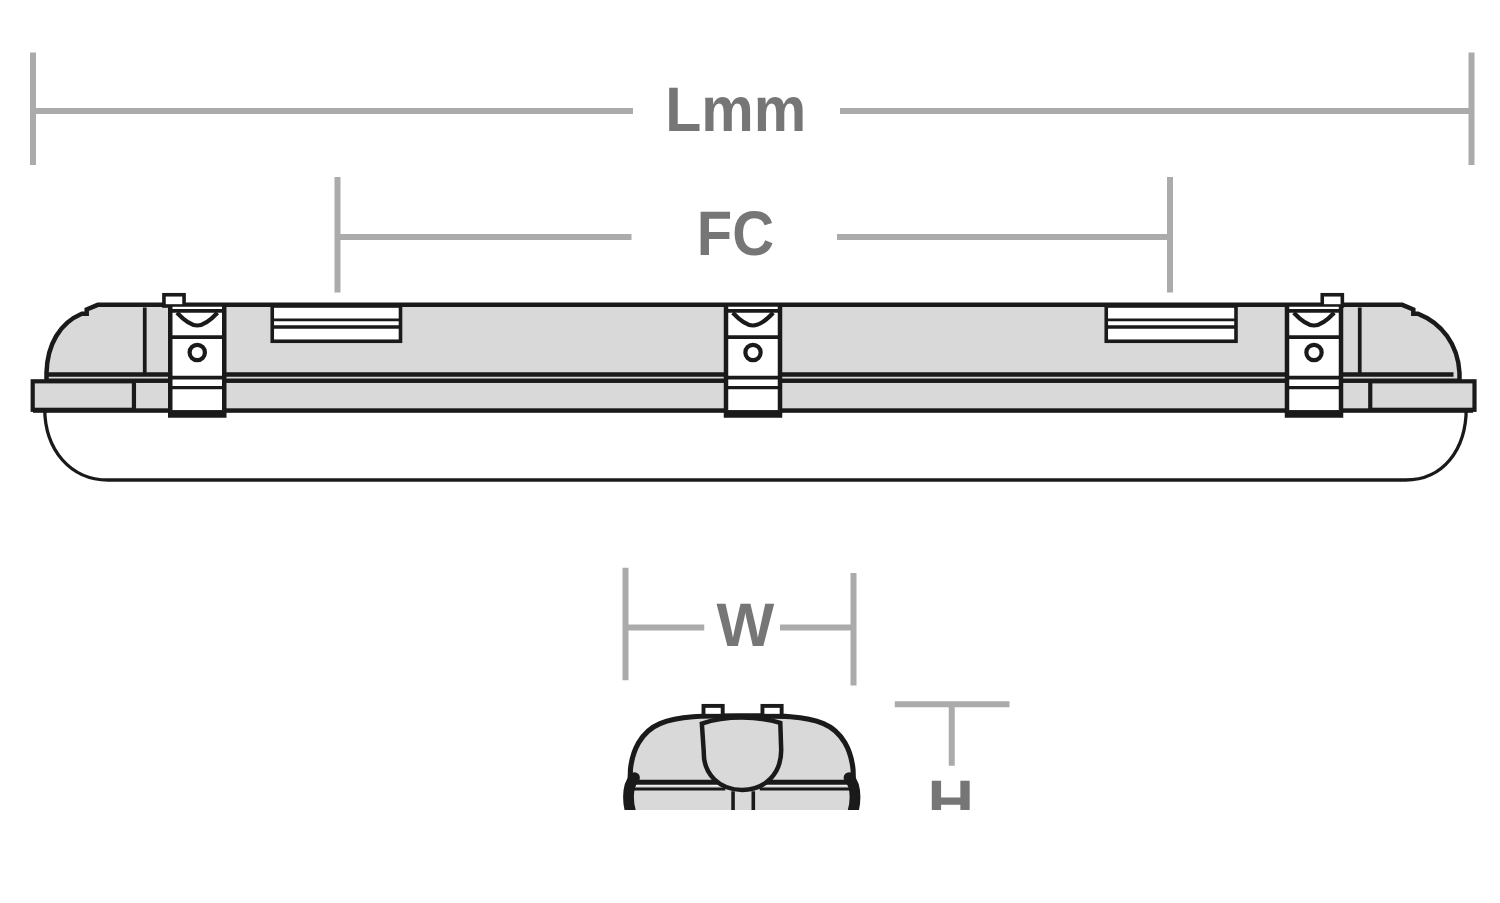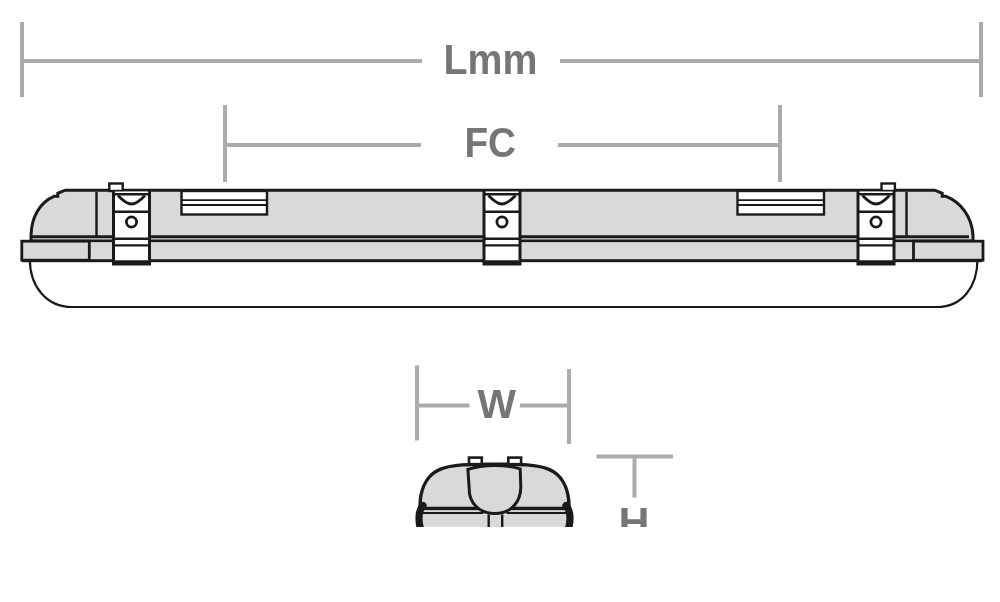--- a/index.html
+++ b/index.html
@@ -1,16 +1,16 @@
 <!DOCTYPE html>
 <html><head>
 <meta charset="utf-8">
 <style>
   html,body{margin:0;padding:0;background:#ffffff;}
-  #page{width:1000px;height:527px;position:relative;background:#ffffff;overflow:hidden;}
+  #page{width:1000px;height:527px;position:relative;background:#ffffff;overflow:hidden;margin-top:13px;}
   svg{display:block;}
   text{font-family:"Liberation Sans",sans-serif;font-weight:bold;fill:#767676;}
 </style>
 </head>
 <body>
 <div id="page">
 <svg width="1000" height="602" viewBox="0 0 1000 602">
 
 <g stroke="#ababab" stroke-width="4" fill="none">
 

